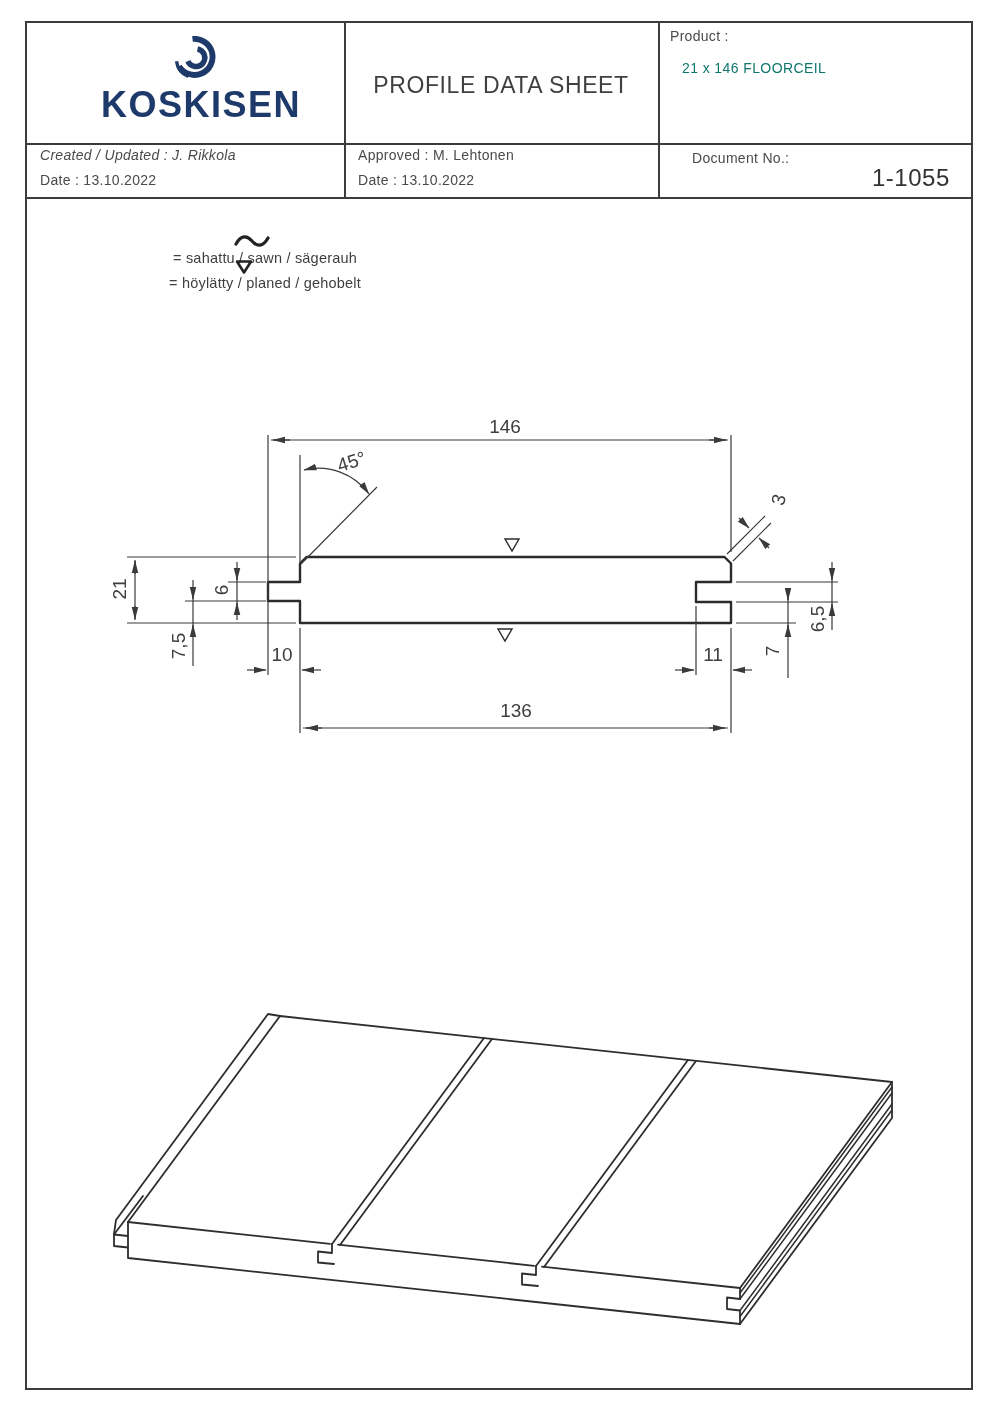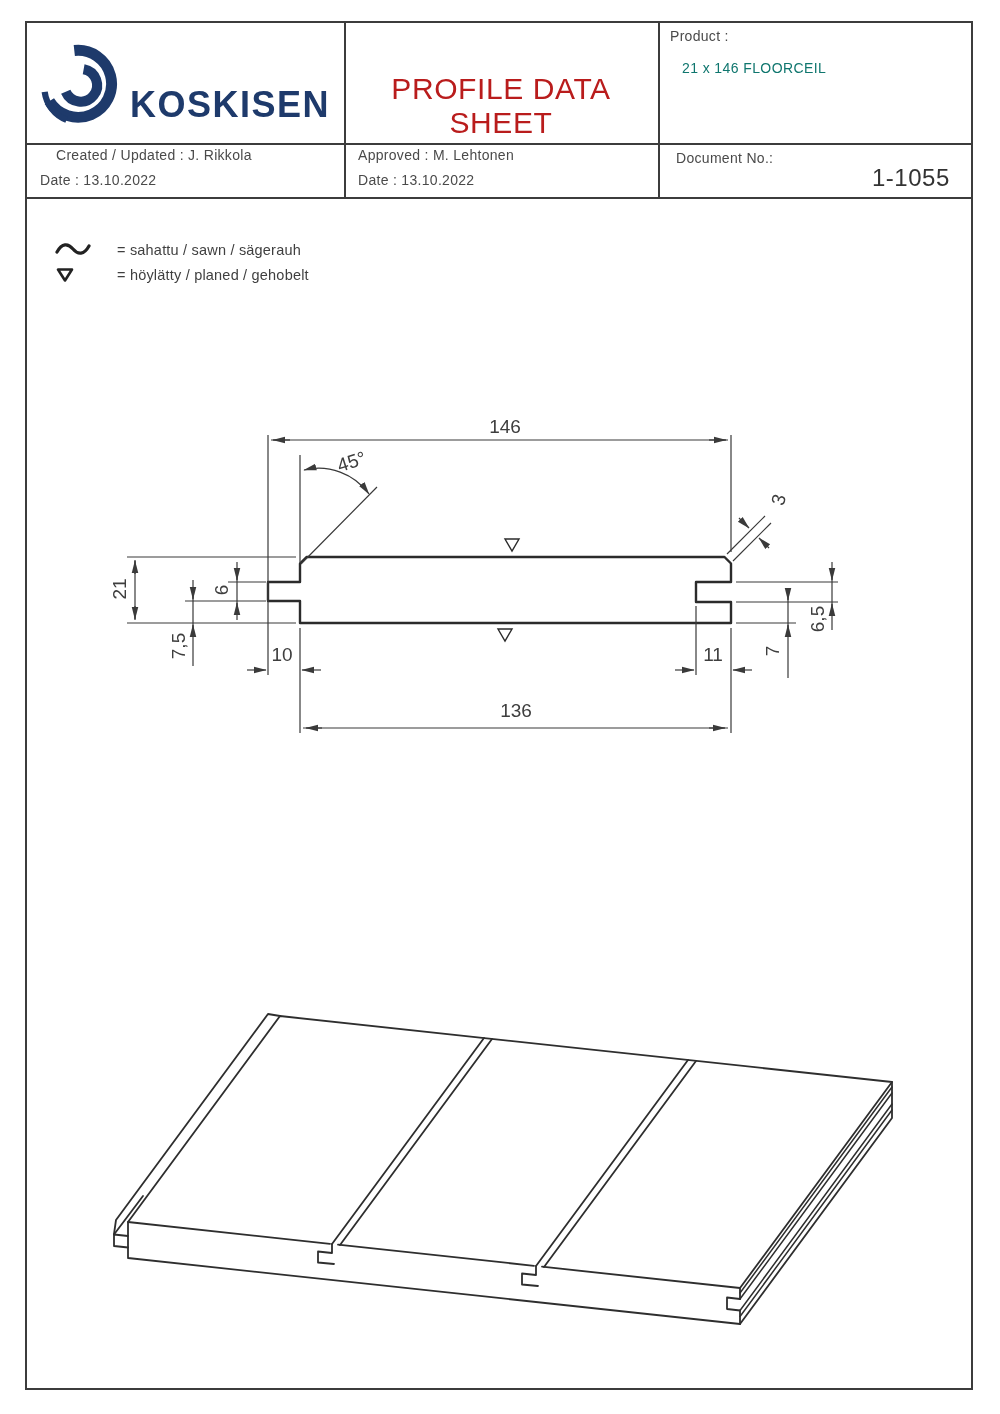--- a/index.html
+++ b/index.html
@@ -7,32 +7,32 @@
     position:relative;width:1000px;height:1414px;background:#ffffff;
     font-family:"Liberation Sans", sans-serif;color:#454545;overflow:hidden;
     margin:0 auto;
   }
   .abs{position:absolute;}
   
   #outer-frame{left:25px;top:21px;width:948px;height:1369px;border:2px solid #3c3c3c;box-sizing:border-box;}
   .hline{height:0;border-top:2px solid #3c3c3c;}
   .vline{width:0;border-left:2px solid #3c3c3c;}
   .small-label{font-size:14px;color:#4a4a4a;letter-spacing:.3px;}
-  #sheet-title{left:344px;top:72px;width:314px;text-align:center;font-size:30px;color:#b91c1c;letter-spacing:.6px;}
+  #sheet-title{left:344px;top:72px;width:314px;text-align:center;font-size:23px;color:#404040;letter-spacing:.6px;}
   #product-label{left:670px;top:28px;}
   #product-value{left:682px;top:60px;font-size:14px;color:#0f766e;letter-spacing:.4px;}
-  #docno-label{left:676px;top:150px;}
+  #docno-label{left:692px;top:150px;}
   #docno-value{left:872px;top:156px;font-size:24px;color:#333;letter-spacing:.5px;margin-top:8px;}
   .meta-line1{top:147px;}
   .meta-line2{top:172px;}
-  #logo{left:40px;top:36px;width:290px;height:90px;display:flex;align-items:flex-end;}
+  #logo{left:50px;top:36px;width:290px;height:90px;display:flex;align-items:center;flex-direction:column;}
   #logo-text{font-size:36px;font-weight:bold;color:#1e3a6b;letter-spacing:1.5px;margin-left:12px;margin-top:6px;}
   
   #legend{left:55px;top:233px;width:420px;}
-  .legend-row{display:flex;align-items:flex-end;height:25px;}
+  .legend-row{display:flex;align-items:center;height:25px;flex-direction:column;}
   .legend-sym{width:62px;display:flex;align-items:center;}
   .legend-text{font-size:14.5px;color:#3f3f3f;letter-spacing:.2px;}
   svg text{font-family:"Liberation Sans", sans-serif;}
 </style>
 </head>
 <body>
 
 <div id="page">
 
   <div class="abs" id="outer-frame"></div>
@@ -49,21 +49,21 @@
         <path d="M6,60 A45,45 0 0 0 34,96" stroke-width="8"></path>
       </g>
     </svg>
     <span id="logo-text">KOSKISEN</span>
   </div>
 
   <div class="abs" id="sheet-title">PROFILE DATA SHEET</div>
   <div class="abs small-label" id="product-label">Product :</div>
   <div class="abs" id="product-value">21 x 146 FLOORCEIL</div>
 
-  <div class="abs small-label meta-line1" style="left:56px;">Created / Updated :  J. Rikkola</div>
+  <div class="abs small-label meta-line1" style="left:40px;font-style:italic;">Created / Updated :  J. Rikkola</div>
   <div class="abs small-label meta-line2" style="left:40px;">Date :  13.10.2022</div>
   <div class="abs small-label meta-line1" style="left:358px;">Approved :  M. Lehtonen</div>
   <div class="abs small-label meta-line2" style="left:358px;">Date :  13.10.2022</div>
   <div class="abs small-label" id="docno-label">Document No.:</div>
   <div class="abs" id="docno-value">1-1055</div>
 
   <div class="abs" id="legend">
     <div class="legend-row">
       <span class="legend-sym">
         <svg width="36" height="17" viewBox="0 0 36 17">

